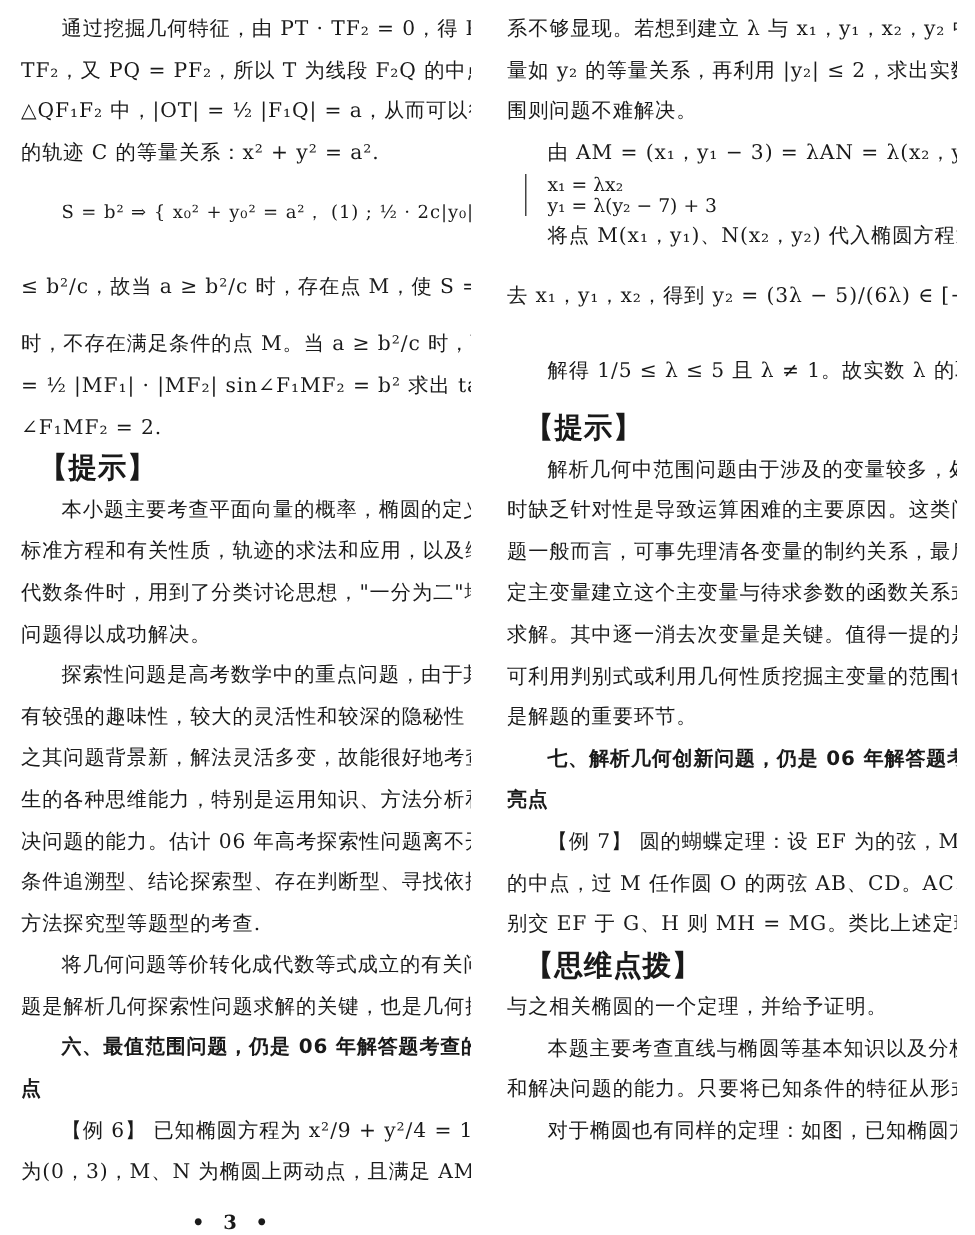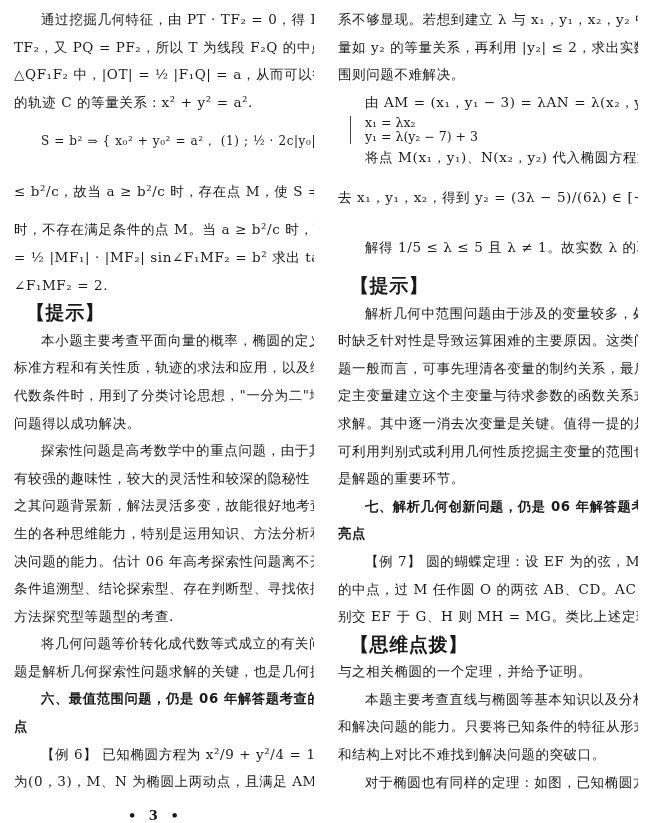--- a/index.html
+++ b/index.html
@@ -86,20 +86,19 @@
     <div class="line heading">亮点</div>
 
     <div class="line indent">【例 7】 圆的蝴蝶定理：设 EF 为的弦，M 是 EF</div>
     <div class="line">的中点，过 M 任作圆 O 的两弦 AB、CD。AC、BD 分</div>
     <div class="line">别交 EF 于 G、H 则 MH = MG。类比上述定理，给出</div>
     <div class="line hint">【思维点拨】</div>
 
     <div class="line">与之相关椭圆的一个定理，并给予证明。</div>
     <div class="line indent">本题主要考查直线与椭圆等基本知识以及分析</div>
     <div class="line">和解决问题的能力。只要将已知条件的特征从形式</div>
-    <div class="line">和结构上对比不难找到解决问题的突破口。</div>
 
     <div class="line indent">对于椭圆也有同样的定理：如图，已知椭圆方程</div>
 
   </div>
 
   <div class="footer">• 3 •</div>
 </div>
 
 </body></html>

